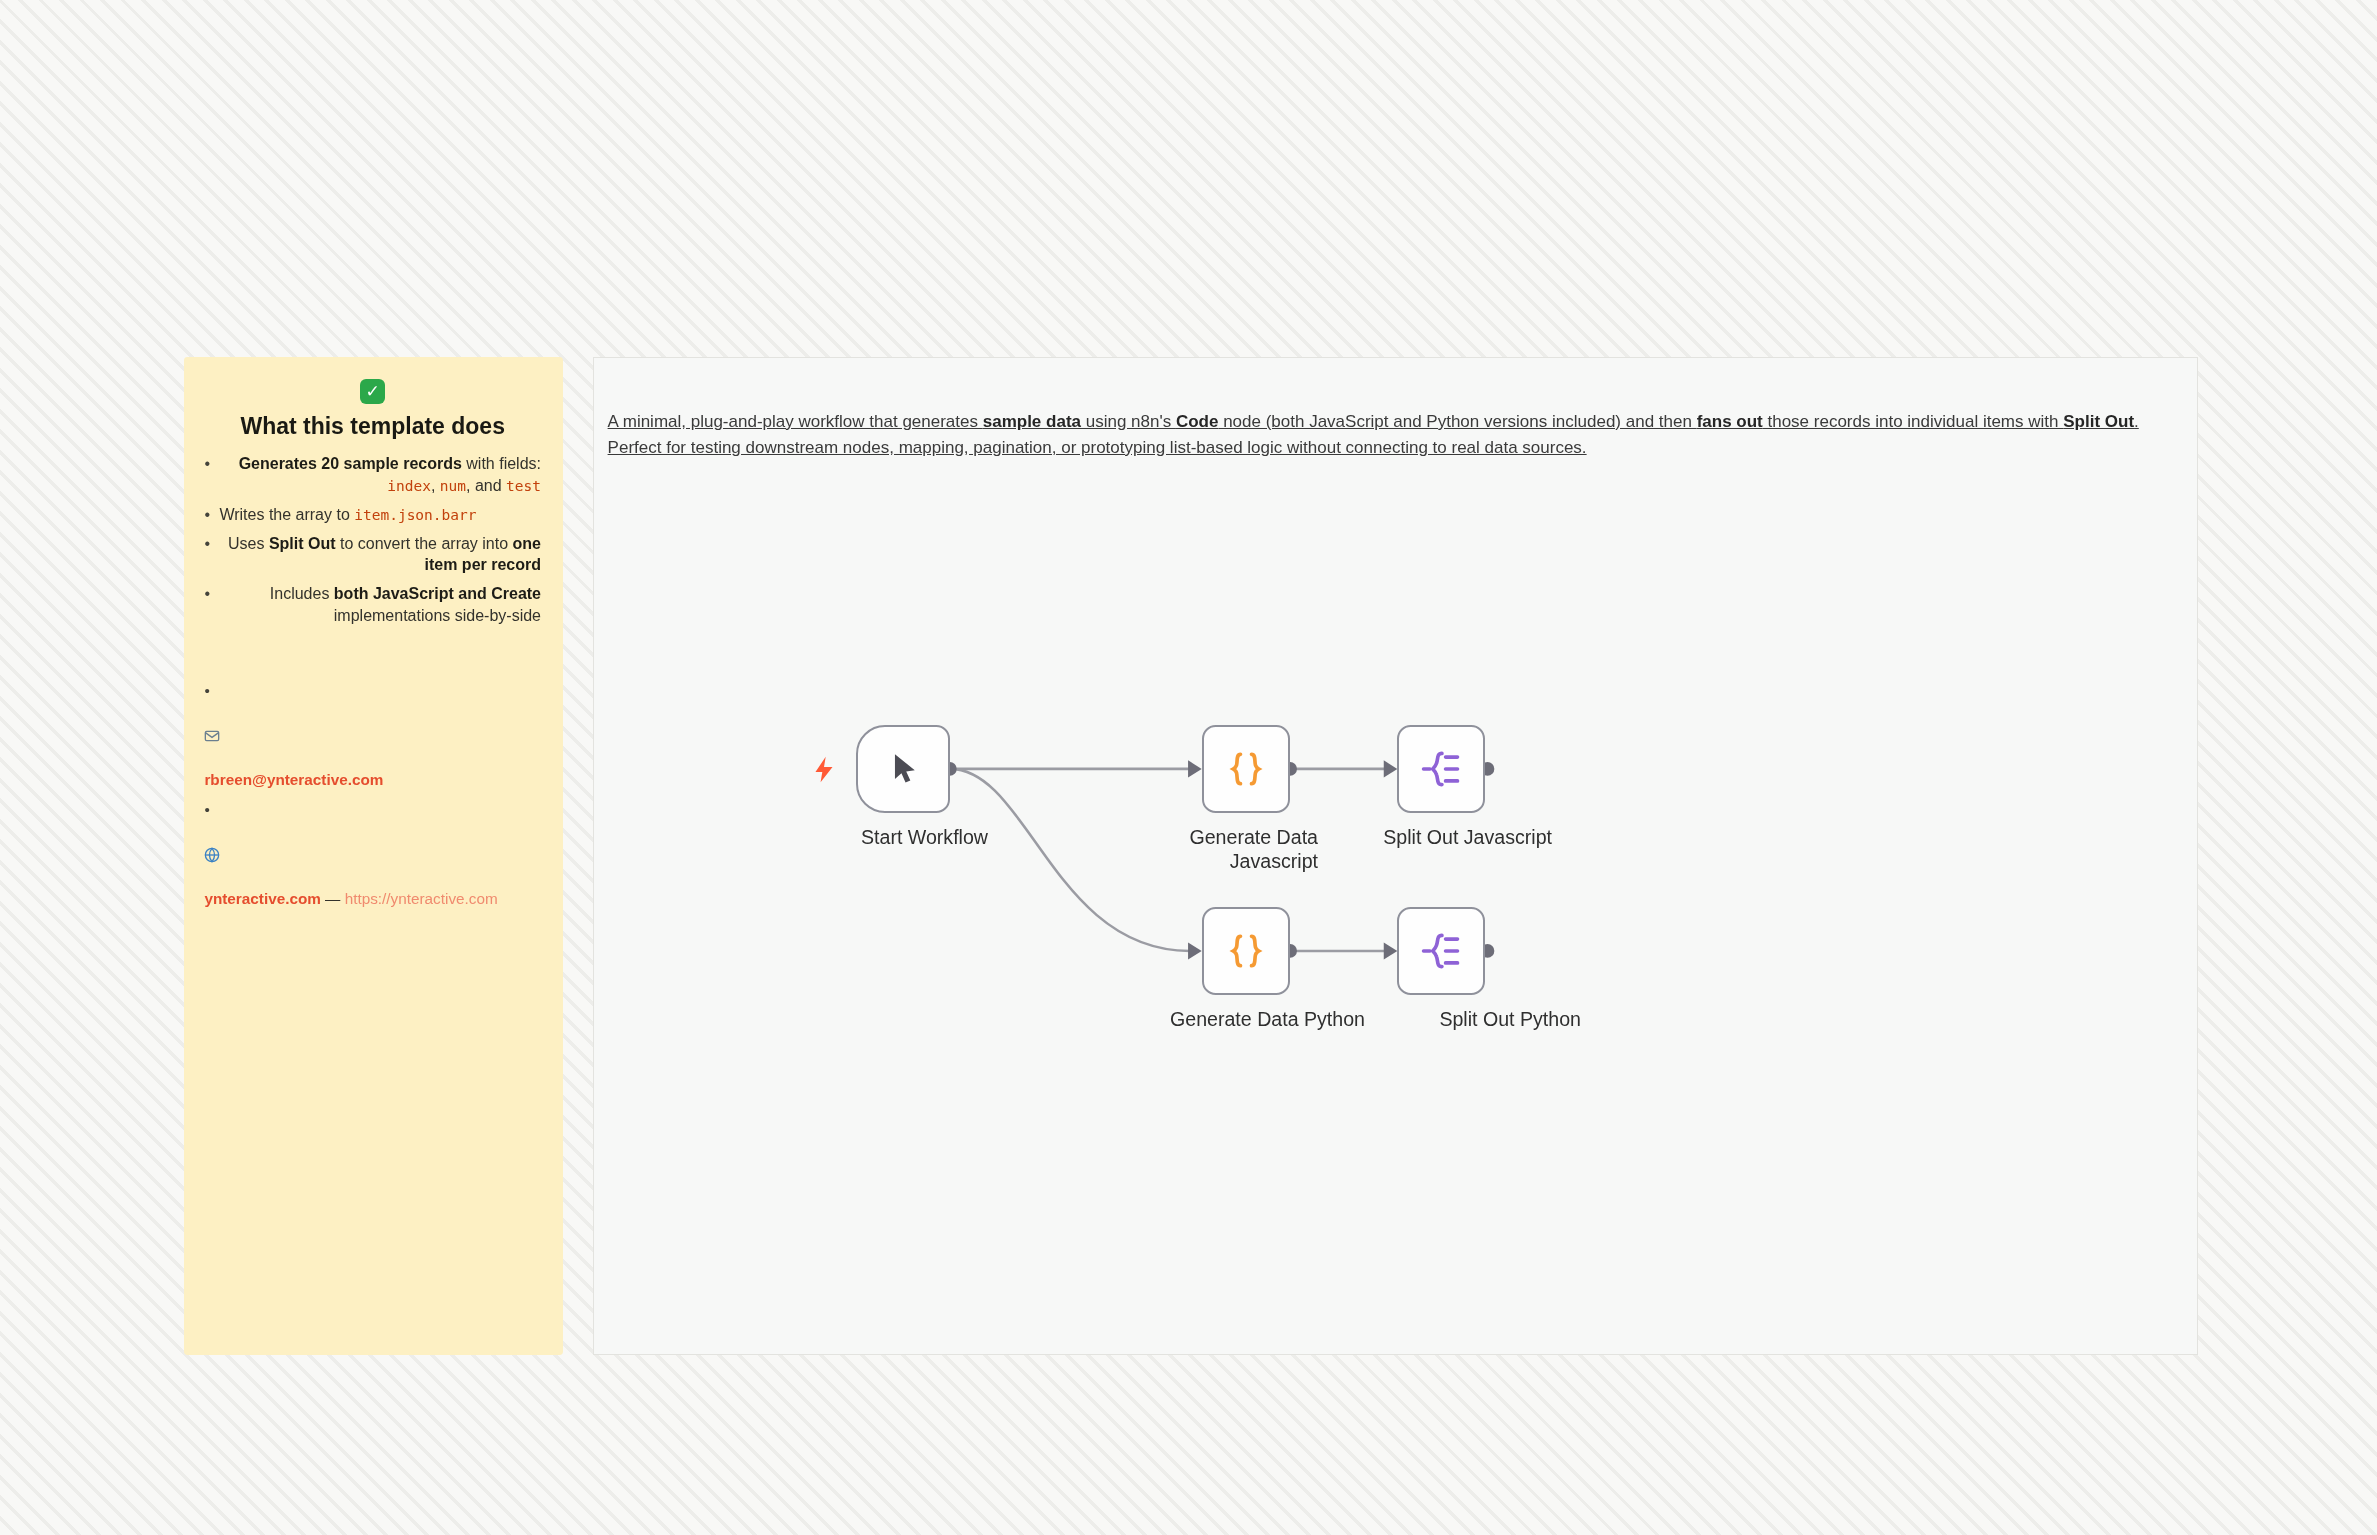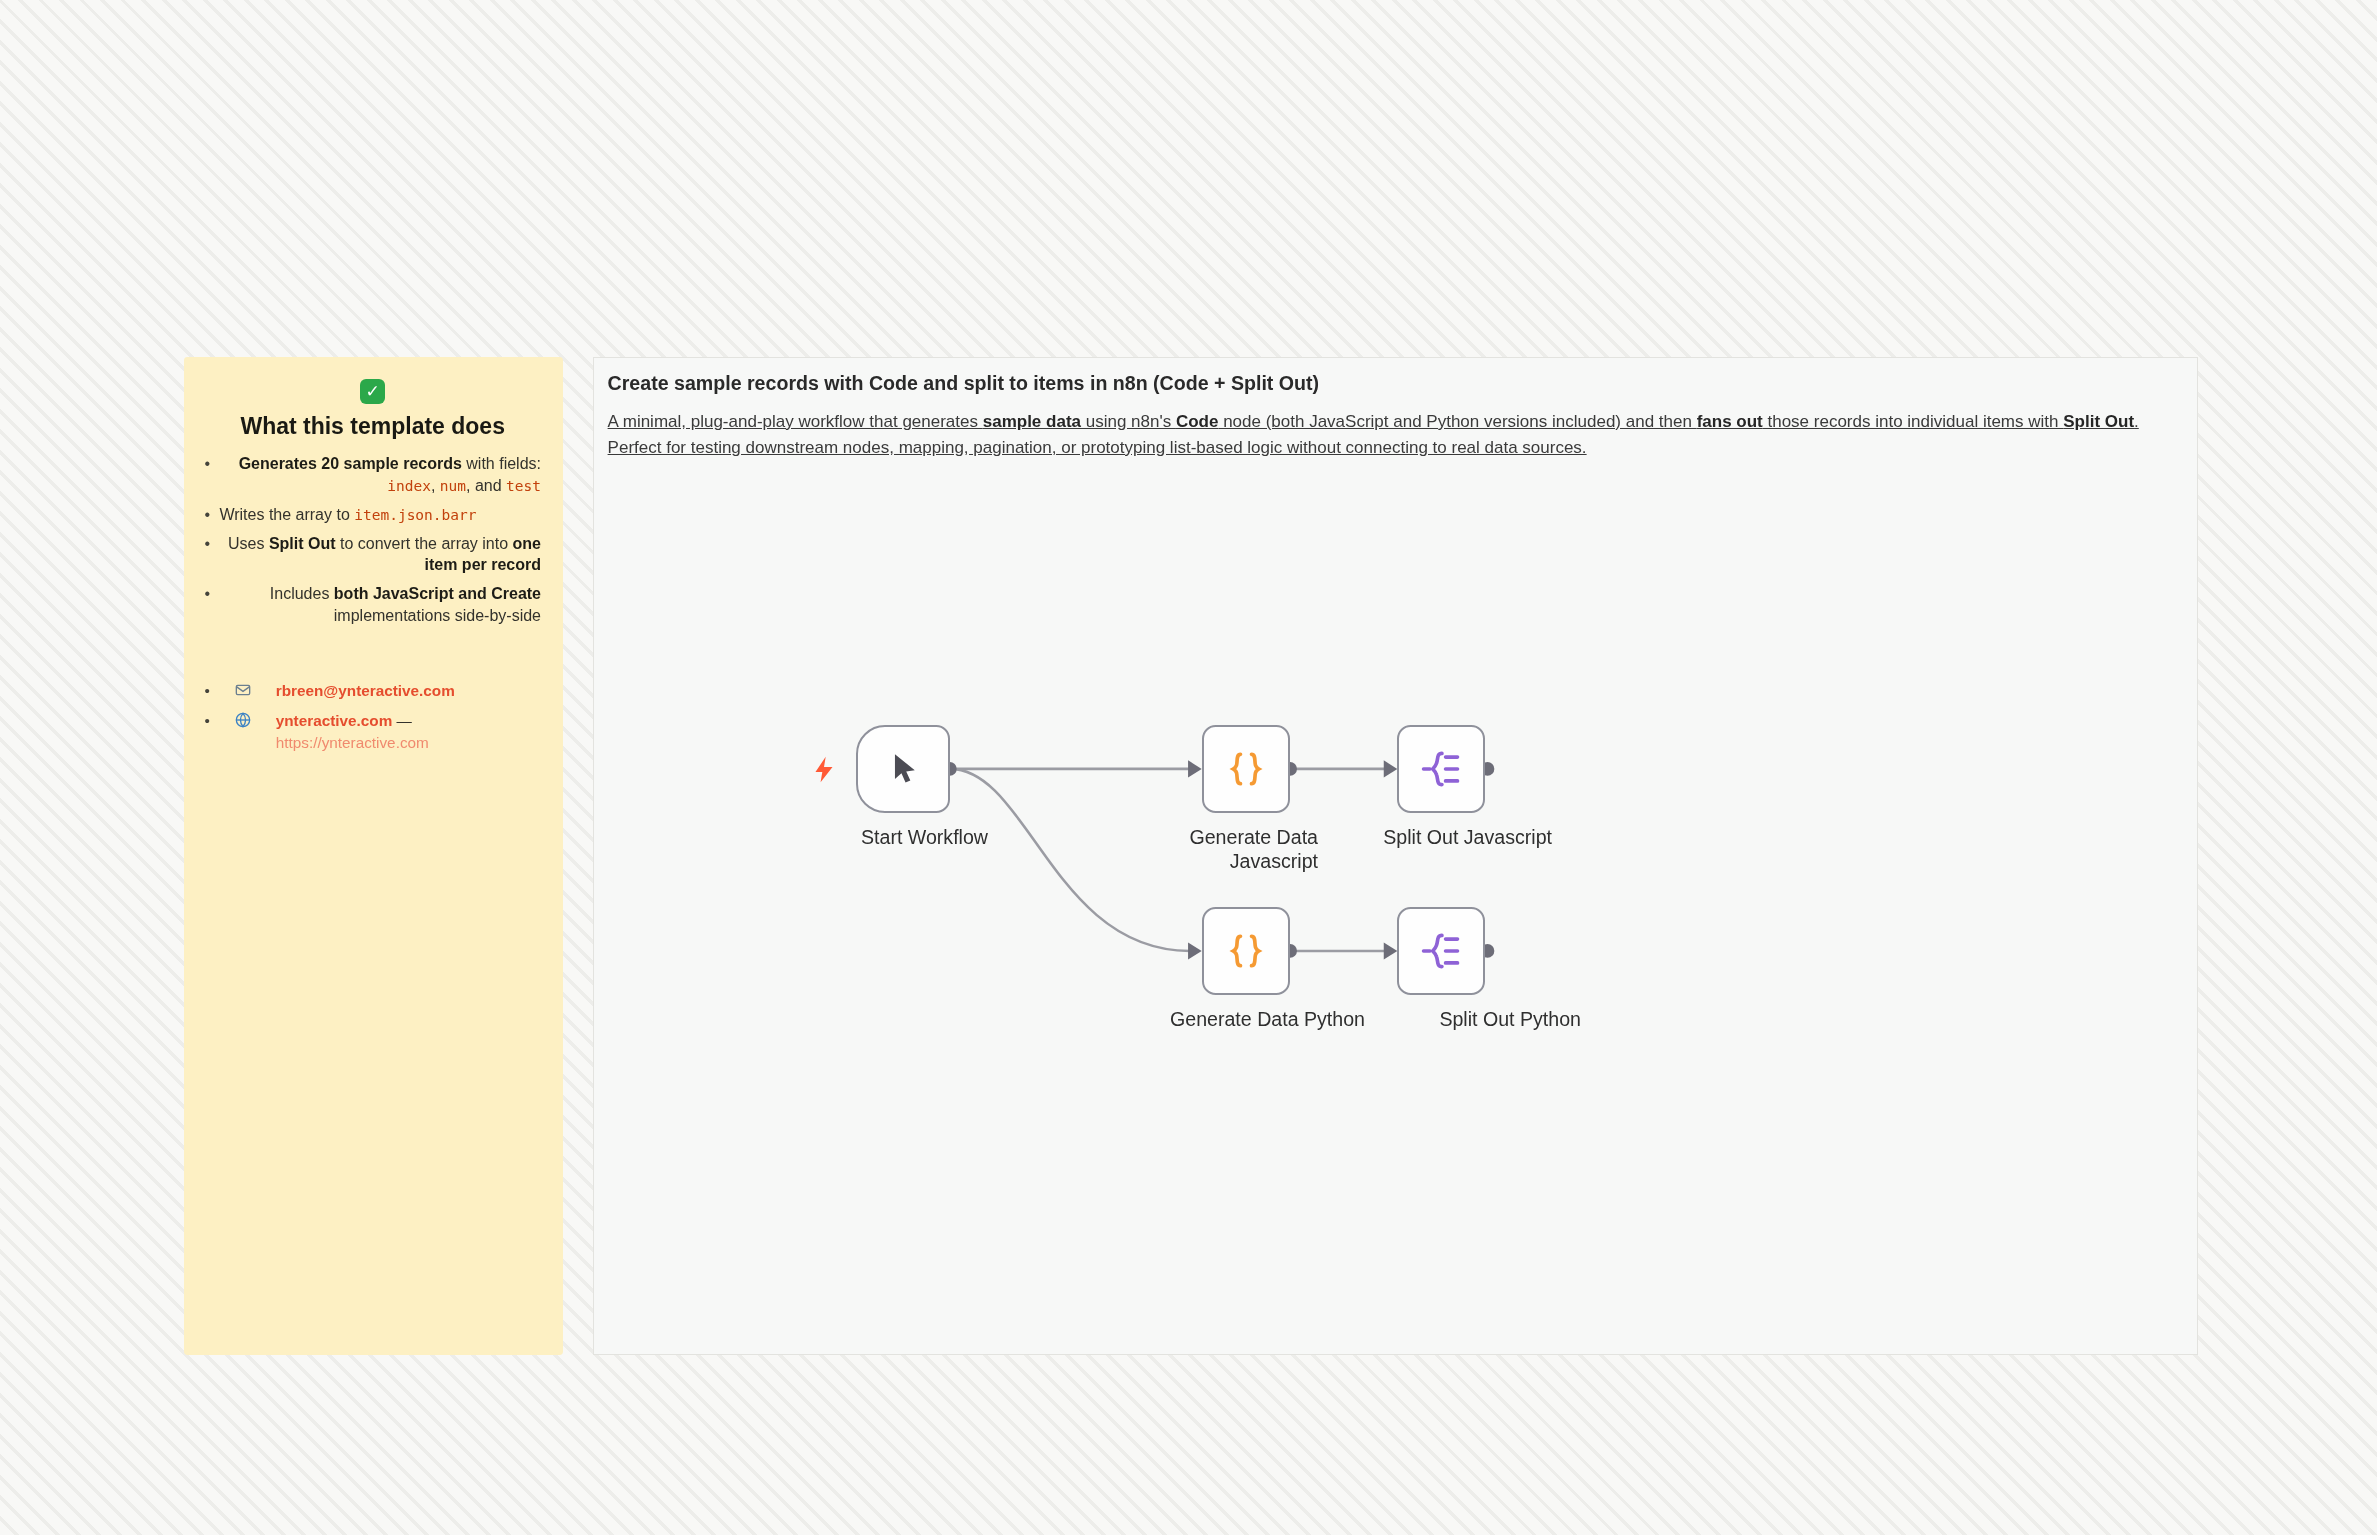--- a/index.html
+++ b/index.html
@@ -28,21 +28,21 @@
   .check-icon::before{content:"✓";}
   .bullet{display:flex;gap:9.4px;margin-bottom:7.7px;font-size:16px;line-height:1.34;}
   .bullet .marker{flex:0 0 auto;color:#44433a;}
   .bullet .marker::before{content:"•";}
   .bullet-text{display:inline;text-align:right;}
   .bullet b{color:#1d1c16;}
   code.inline-code{
     font-family:"DejaVu Sans Mono",monospace;font-size:14.5px;color:#c2410c;
   }
   .contacts{margin-top:54px;}
-  .contact{display:flex;gap:25px;margin-bottom:8.5px;font-size:15.3px;line-height:1.4;}
+  .contact{display:flex;gap:25px;margin-bottom:8.5px;font-size:15.3px;line-height:1.4;flex-direction:column;}
   .contact .marker{flex:0 0 auto;color:#44433a;}
   .contact .marker::before{content:"•";}
   .cicon{flex:0 0 auto;margin-top:1.7px;}
   .ctext{display:inline;overflow-wrap:anywhere;}
   .link-strong{color:#e54d2e;font-weight:bold;cursor:pointer;}
   .link-light{color:#f08a6e;cursor:pointer;}
   .contact b.plain{color:#1d1c16;}
 
   
   .canvas{
@@ -136,21 +136,20 @@
         <span class="ctext">
           <span class="link-strong">ynteractive.com</span><span> — </span><span class="link-light">https://ynteractive.com</span>
         </span>
       </div>
 
     </div>
   </aside>
 
   <main class="canvas">
 
-    <h1 class="canvas-title">Create sample records with Code and split to items in n8n (Code + Split Out)</h1>
 
     <p class="canvas-desc">
       <span>A minimal, plug-and-play workflow that generates </span><span class="bd">sample data</span><span> using n8n's </span><span class="bd">Code</span><span> node (both JavaScript and Python versions included) and then </span><span class="bd">fans out</span><span> those records into individual items with </span><span class="bd">Split Out</span><span>. Perfect for testing downstream nodes, mapping, pagination, or prototyping list-based logic without connecting to real data sources.</span>
     </p>
 
     <svg class="connections" width="1605" height="997" viewBox="0 0 1886 1172">
       <g stroke="#9b9ca3" stroke-width="3" fill="none">
         <path d="M418 483 L700 483"></path>
         <path d="M418 483 C510 483 540 697 700 697"></path>
         <path d="M818 483 L930 483"></path>

